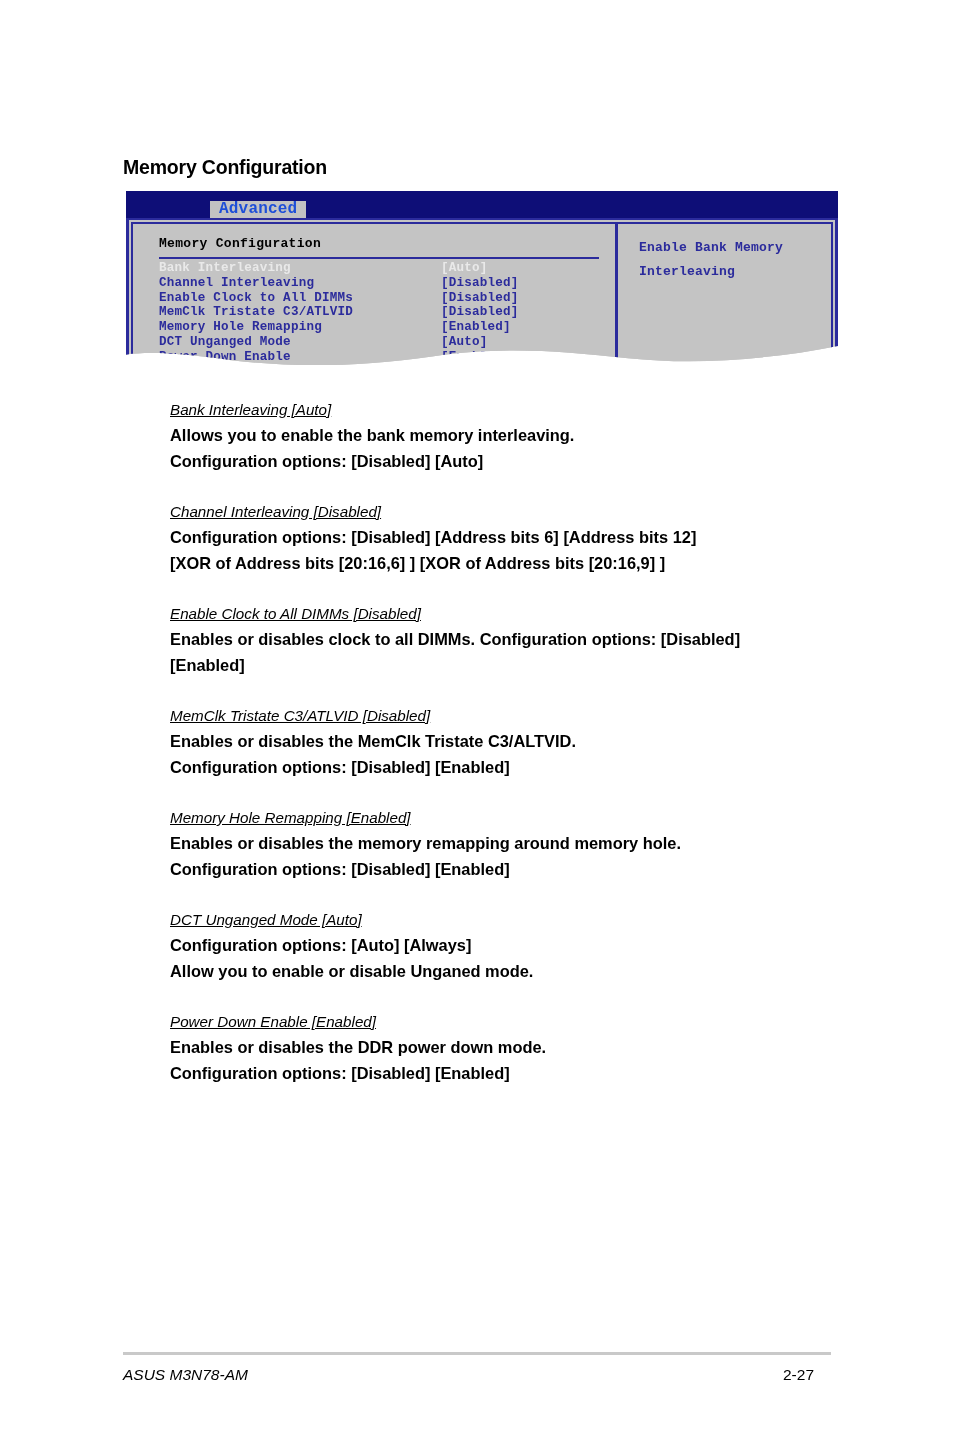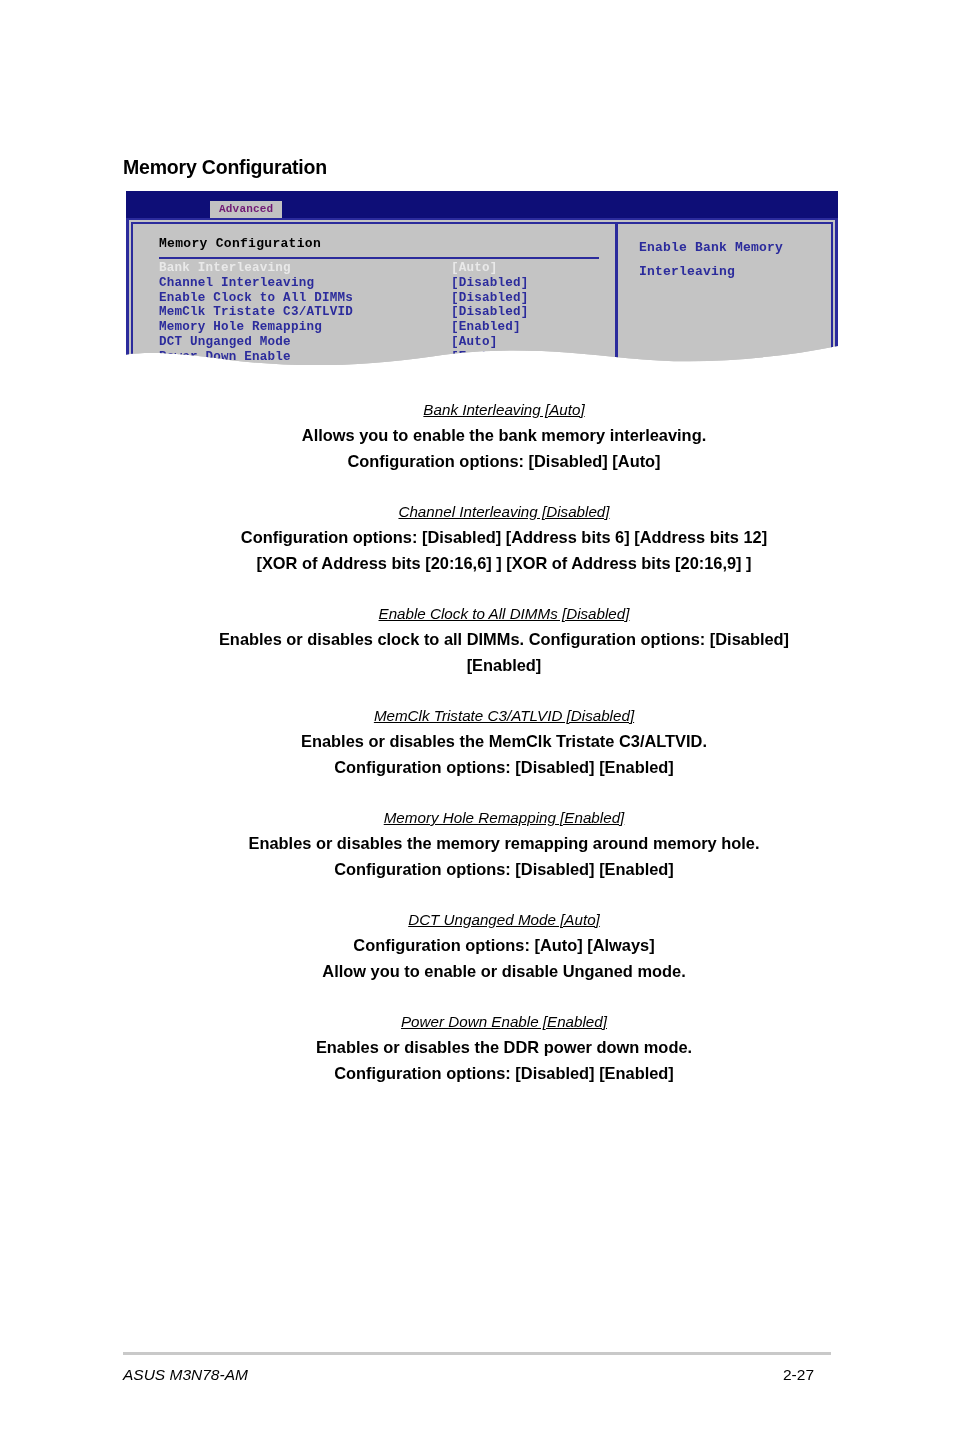--- a/index.html
+++ b/index.html
@@ -57,23 +57,23 @@
     height: 27px;
     background: #0e0e77;
   }
 
   .bios-tab {
     position: absolute;
     left: 84px;
     top: 10px;
     padding: 1px 9px 2px 9px;
     background: #c2c2c2;
-    color: #701a75;
+    color: #1d4ed8;
     font-family: "Liberation Mono", "DejaVu Sans Mono", monospace;
-    font-size: 11px;
+    font-size: 16px;
     font-weight: bold;
     line-height: 15px;
     letter-spacing: 0.2px;
   }
 
   .bios-body {
     position: absolute;
     left: 0;
     top: 27px;
     width: 712px;
@@ -151,21 +151,21 @@
   }
   .bios-row {
     position: relative;
     height: 14.8px;
     white-space: pre;
     color: #2b2b9c;
     font-weight: bold;
   }
   .bios-row.selected { color: #e9e9e9; }
   .bios-row .lbl { position: absolute; left: 0; top: 0; }
-  .bios-row .val { position: absolute; left: 292px; top: 0; }
+  .bios-row .val { position: absolute; left: 282px; top: 0; }
 
   .bios-help {
     position: absolute;
     left: 10px;
     top: 12px;
     width: 200px;
     font-family: "Liberation Mono", "DejaVu Sans Mono", monospace;
     font-size: 13px;
     line-height: 24px;
     font-weight: bold;
@@ -173,21 +173,20 @@
     letter-spacing: 0.2px;
     white-space: pre-line;
   }
 
   
   .body-copy {
     position: absolute;
     left: 170px;
     top: 398px;
     width: 668px;
-    text-align: center;
   }
   .entry { margin: 0 0 26px 0; }
   .entry:last-child { margin-bottom: 0; }
   .entry-title {
     font-size: 15.2px;
     font-style: italic;
     text-decoration: underline;
     line-height: 24px;
     color: #000;
     display: inline-block;

